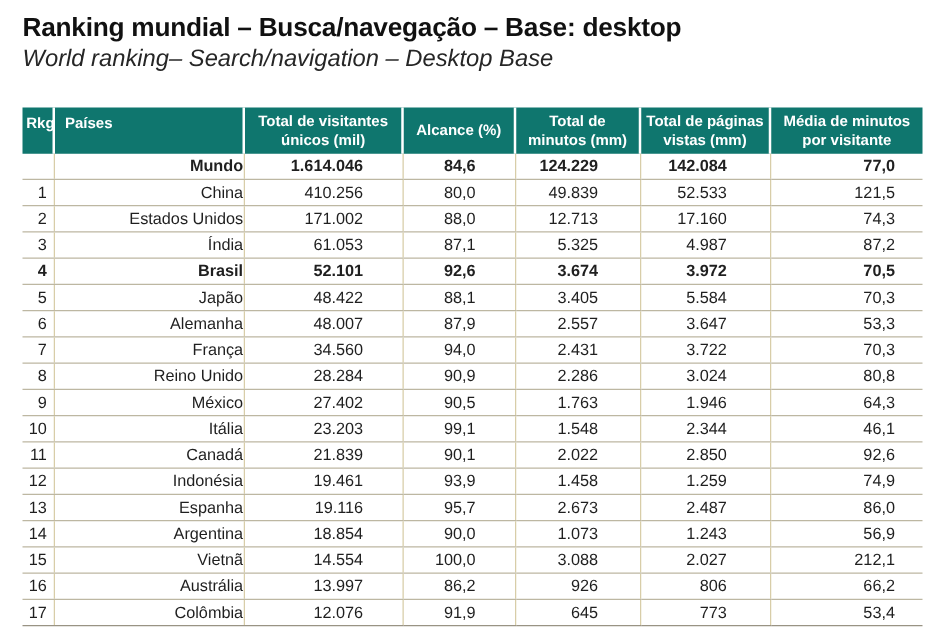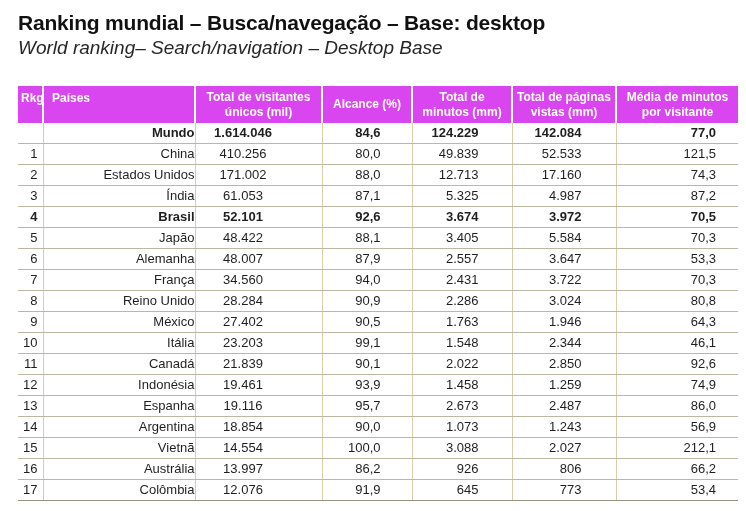--- a/index.html
+++ b/index.html
@@ -40,21 +40,21 @@
   }
   col.c-rank     { width: 25px;  }
   col.c-country  { width: 152px; }
   col.c-visitors { width: 127px; }
   col.c-reach    { width: 90px;  }
   col.c-minutes  { width: 100px; }
   col.c-pages    { width: 104px; }
   col.c-avg      { width: 122px; }
 
   thead th {
-    background: #d946ef;
+    background: #0f766e;
     color: #ffffff;
     font-size: 12px;
     font-weight: bold;
     line-height: 1.2;
     height: 37px;
     box-sizing: border-box;
     border-left: 2px solid #ffffff;
     padding: 0 3px;
     text-align: center;
     vertical-align: middle;
@@ -82,21 +82,21 @@
     padding: 0;
     white-space: nowrap;
     overflow: hidden;
   }
   tbody td:first-child { border-left: none; }
   tbody tr:last-child td { border-bottom: 1px solid #99938 4; }
   tbody tr:last-child td { border-bottom: 1px solid #999384; }
 
   td.rank     { text-align: right; padding-right: 5px;  }
   td.country  { text-align: right;  padding-left: 8px;   }
-  td.visitors { text-align: center; padding-right: 31px; }
+  td.visitors { text-align: right; padding-right: 31px; }
   td.reach    { text-align: right; padding-right: 31px; }
   td.minutes  { text-align: right; padding-right: 33px; }
   td.pages    { text-align: right; padding-right: 34px; }
   td.avg      { text-align: right; padding-right: 22px; }
 
   tr.bold-row td { font-weight: bold; }
 </style>
 </head>
 <body>
 

